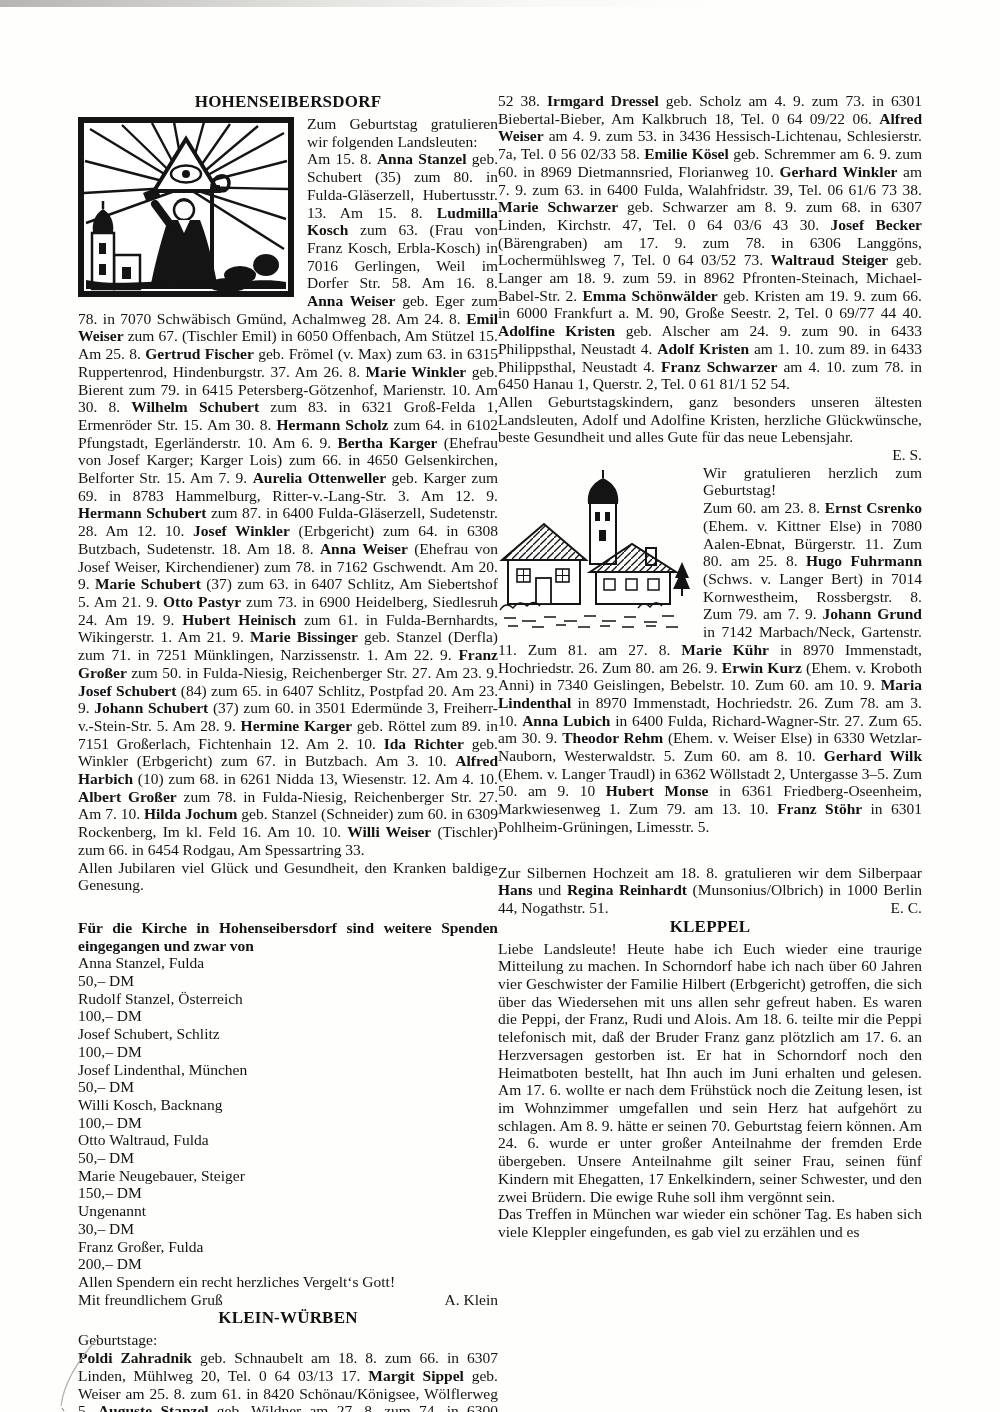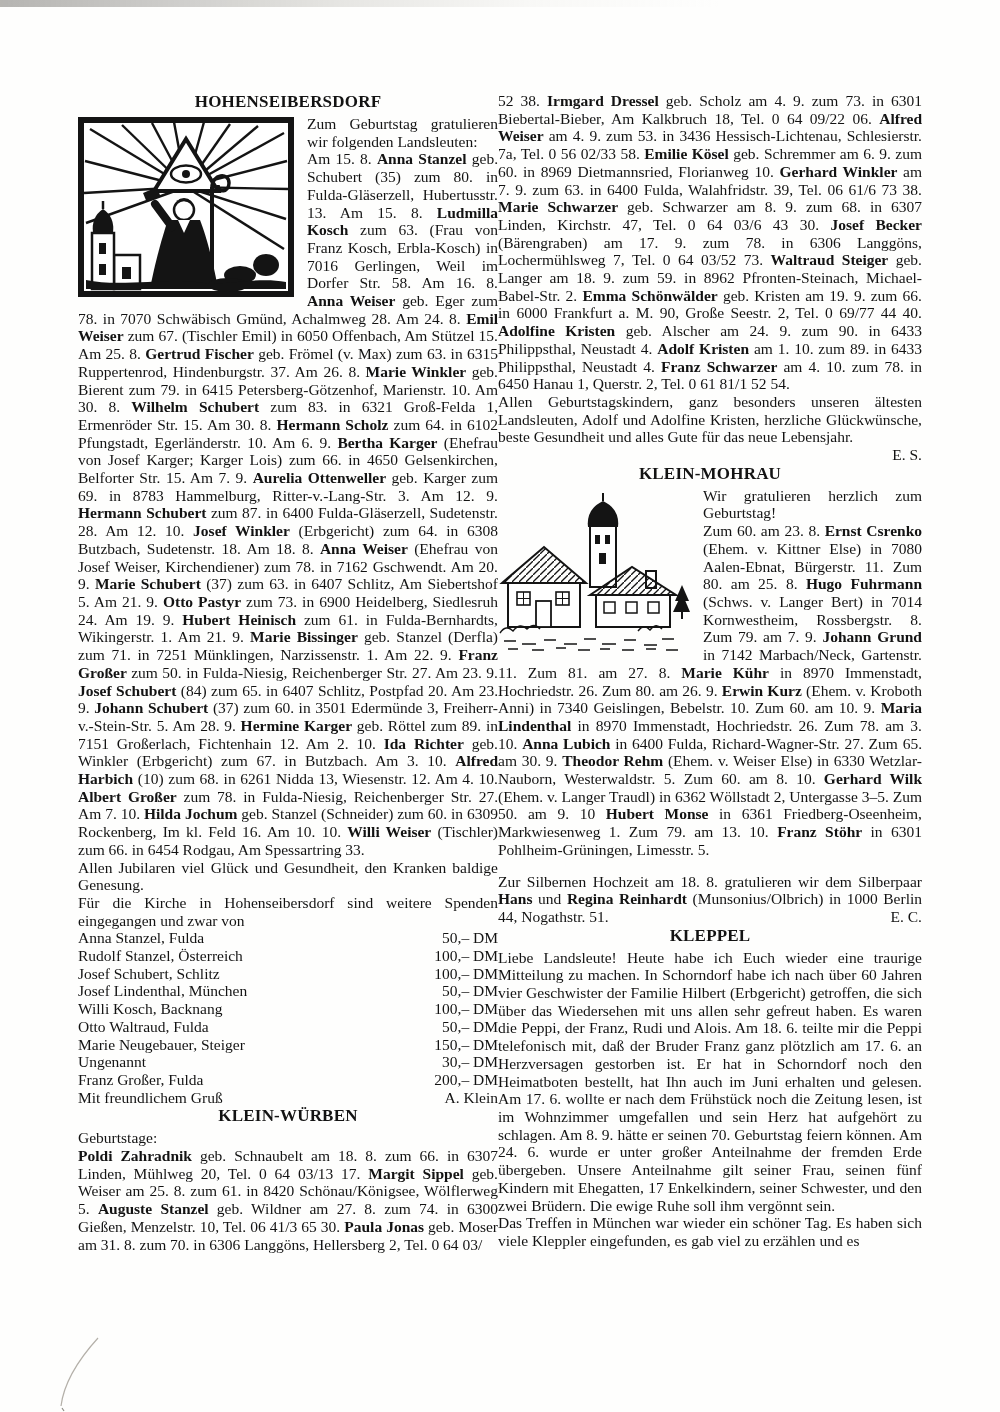--- a/index.html
+++ b/index.html
@@ -26,29 +26,29 @@
   h2.sec-title {
     font-size:17px; line-height:20px; font-weight:700;
     text-align:center; margin:0 0 3px 0; letter-spacing:.2px;
   }
   p { margin:0; }
   .b { font-weight:700; }
   .i { }
   .fig { float:left; margin:2px 13px 2px 0; }
   .fig1 { width:216px; height:180px; }
   .fig2 { width:192px; height:162px; margin-top:4px; }
-  .blank-above { margin-top:0; }
-  .don-row { display:flex; justify-content:space-between; }
+  .blank-above { margin-top:25px;font-weight:bold; }
+  .don-row { display:flex; justify-content:space-between;flex-direction:column; }
   .don-row .amt { white-space:nowrap; }
   .sig-row { display:flex; justify-content:space-between; align-items:flex-start; }
   .sig-right { text-align:right; }
   .sig-overlap { text-align:right; margin-top:-17.7px; }
   .kw-title { margin-top:20px; }
   .mohrau-title { margin-top:30px; }
-  .silver { margin-top:14px; }
+  .silver { margin-top:28px; }
   .kleppel-title { margin-top:33px; margin-bottom:6px; }
   .clear { clear:both; }
   .pagenum {
     position:absolute; left:902px; top:1416px;
     font-size:15.5px; color:#404040;
   }
   .curve-artifact { position:absolute; left:40px; top:1330px; }
 </style>
 </head>
 <body>
@@ -148,20 +148,21 @@
           <div class="don-row">
             <span>Ungenannt</span>
             <span class="amt">30,– DM</span>
           </div>
           <div class="don-row">
             <span>Franz Großer, Fulda</span>
             <span class="amt">200,– DM</span>
           </div>
         </div>
 
+        <p>Allen Spendern ein recht herzliches Vergelt‘s Gott!</p>
         <div class="sig-row">
           <span>Mit freundlichem Gruß</span>
           <span class="i">A. Klein</span>
         </div>
       </section>
 
       <section>
         <h2 class="sec-title kw-title">KLEIN-WÜRBEN</h2>
         <p>Geburtstage:</p>
         <p><span class="b">Poldi Zahradnik</span><span> geb. Schnaubelt am 18. 8. zum 66. in 6307 Linden, Mühlweg 20, Tel. 0 64 03/13 17. </span><span class="b">Margit Sippel</span><span> geb. Weiser am 25. 8. zum 61. in 8420 Schönau/Königsee, Wölflerweg 5. </span><span class="b">Auguste Stanzel</span><span> geb. Wildner am 27. 8. zum 74. in 6300 Gießen, Menzelstr. 10, Tel. 06 41/3 65 30. </span><span class="b">Paula Jonas</span><span> geb. Moser am 31. 8. zum 70. in 6306 Langgöns, Hellersberg 2, Tel. 0 64 03/</span></p>
@@ -170,21 +171,20 @@
 
     <section class="col">
 
       <section>
         <p><span>52 38. </span><span class="b">Irmgard Dressel</span><span> geb. Scholz am 4. 9. zum 73. in 6301 Biebertal-Bieber, Am Kalkbruch 18, Tel. 0 64 09/22 06. </span><span class="b">Alfred Weiser</span><span> am 4. 9. zum 53. in 3436 Hessisch-Lichtenau, Schlesierstr. 7a, Tel. 0 56 02/33 58. </span><span class="b">Emilie Kösel</span><span> geb. Schremmer am 6. 9. zum 60. in 8969 Dietmannsried, Florianweg 10. </span><span class="b">Gerhard Winkler</span><span> am 7. 9. zum 63. in 6400 Fulda, Walahfridstr. 39, Tel. 06 61/6 73 38. </span><span class="b">Marie Schwarzer</span><span> geb. Schwarzer am 8. 9. zum 68. in 6307 Linden, Kirchstr. 47, Tel. 0 64 03/6 43 30. </span><span class="b">Josef Becker</span><span> (Bärengraben) am 17. 9. zum 78. in 6306 Langgöns, Lochermühlsweg 7, Tel. 0 64 03/52 73. </span><span class="b">Waltraud Steiger</span><span> geb. Langer am 18. 9. zum 59. in 8962 Pfronten-Steinach, Michael-Babel-Str. 2. </span><span class="b">Emma Schönwälder</span><span> geb. Kristen am 19. 9. zum 66. in 6000 Frankfurt a. M. 90, Große Seestr. 2, Tel. 0 69/77 44 40. </span><span class="b">Adolfine Kristen</span><span> geb. Alscher am 24. 9. zum 90. in 6433 Philippsthal, Neustadt 4. </span><span class="b">Adolf Kristen</span><span> am 1. 10. zum 89. in 6433 Philippsthal, Neustadt 4. </span><span class="b">Franz Schwarzer</span><span> am 4. 10. zum 78. in 6450 Hanau 1, Querstr. 2, Tel. 0 61 81/1 52 54.</span></p>
         <p>Allen Geburtstagskindern, ganz besonders unseren ältesten Landsleuten, Adolf und Adolfine Kristen, herzliche Glückwünsche, beste Gesundheit und alles Gute für das neue Lebensjahr.</p>
         <div class="sig-right i">E. S.</div>
       </section>
 
       <section>
-        <h2 class="sec-title mohrau-title">KLEIN-MOHRAU</h2>
 
         <span class="fig fig2">
           <svg width="192" height="162" viewBox="0 0 192 162" xmlns="http://www.w3.org/2000/svg">
             <defs>
               <pattern id="h1" width="7" height="7" patternUnits="userSpaceOnUse">
                 <path d="M0 7 L7 0" stroke="#141414" stroke-width="1.3"></path>
               </pattern>
             </defs>
             <rect x="92" y="34" width="26" height="62" fill="#fff" stroke="#141414" stroke-width="2"></rect>
             <path d="M90,36 Q88,18 105,10 Q122,18 120,36 Z" fill="#141414"></path>

